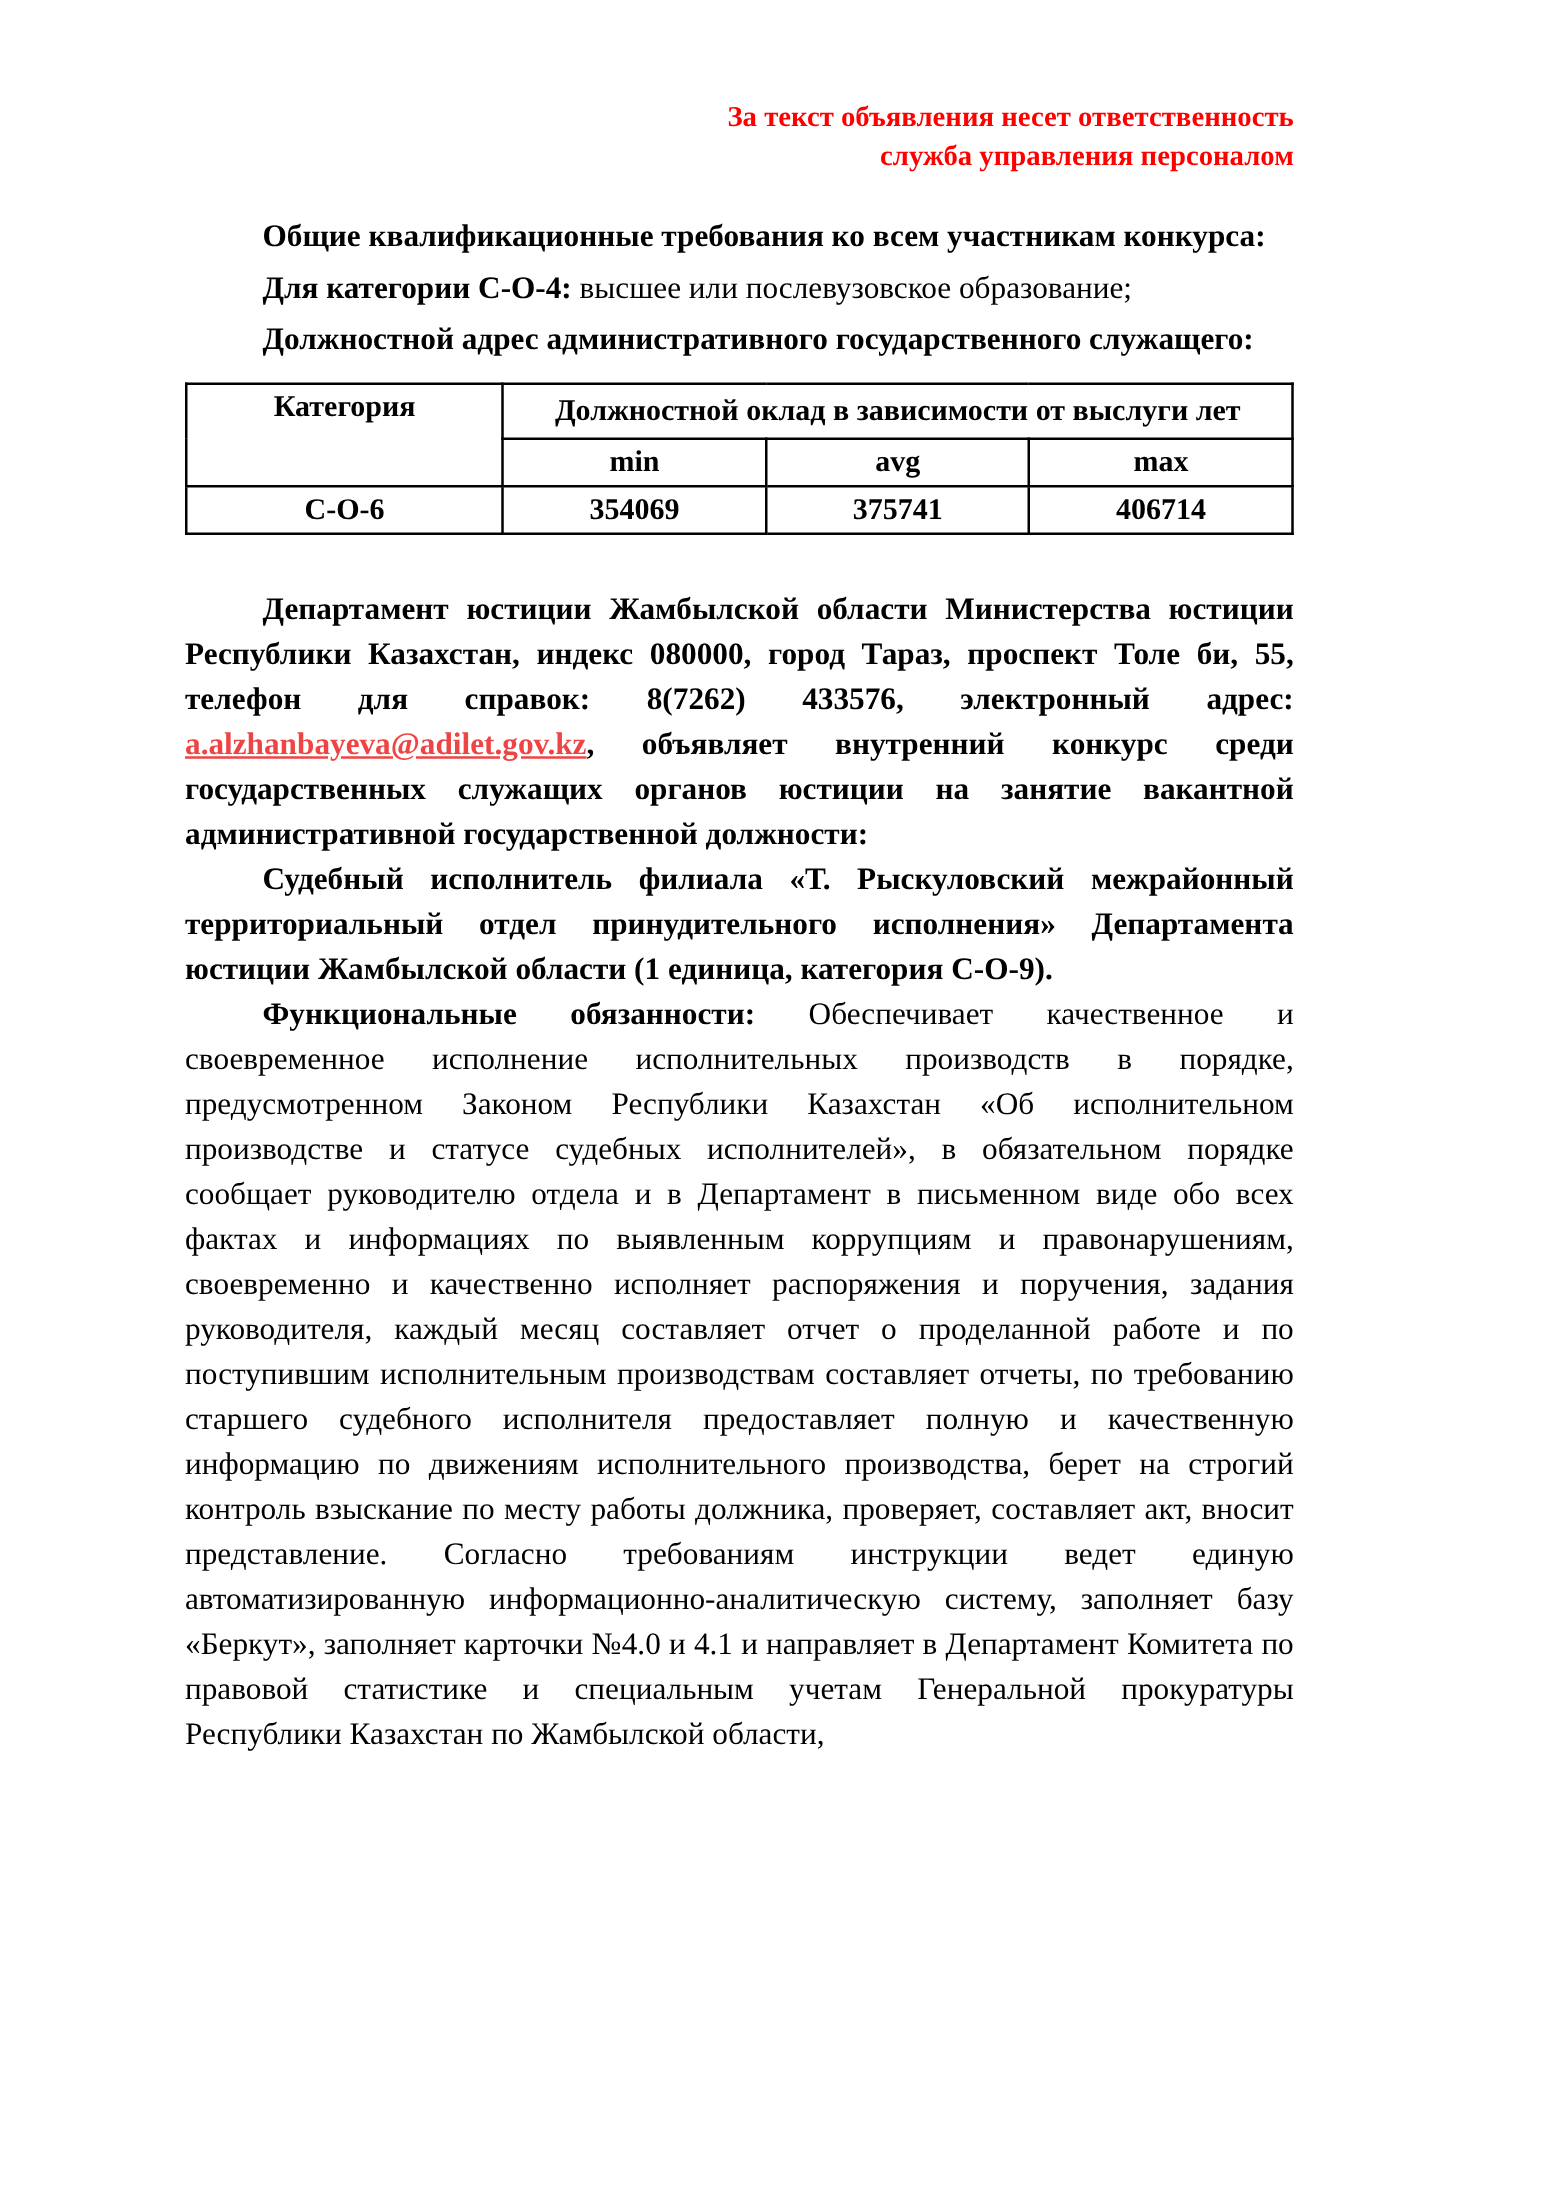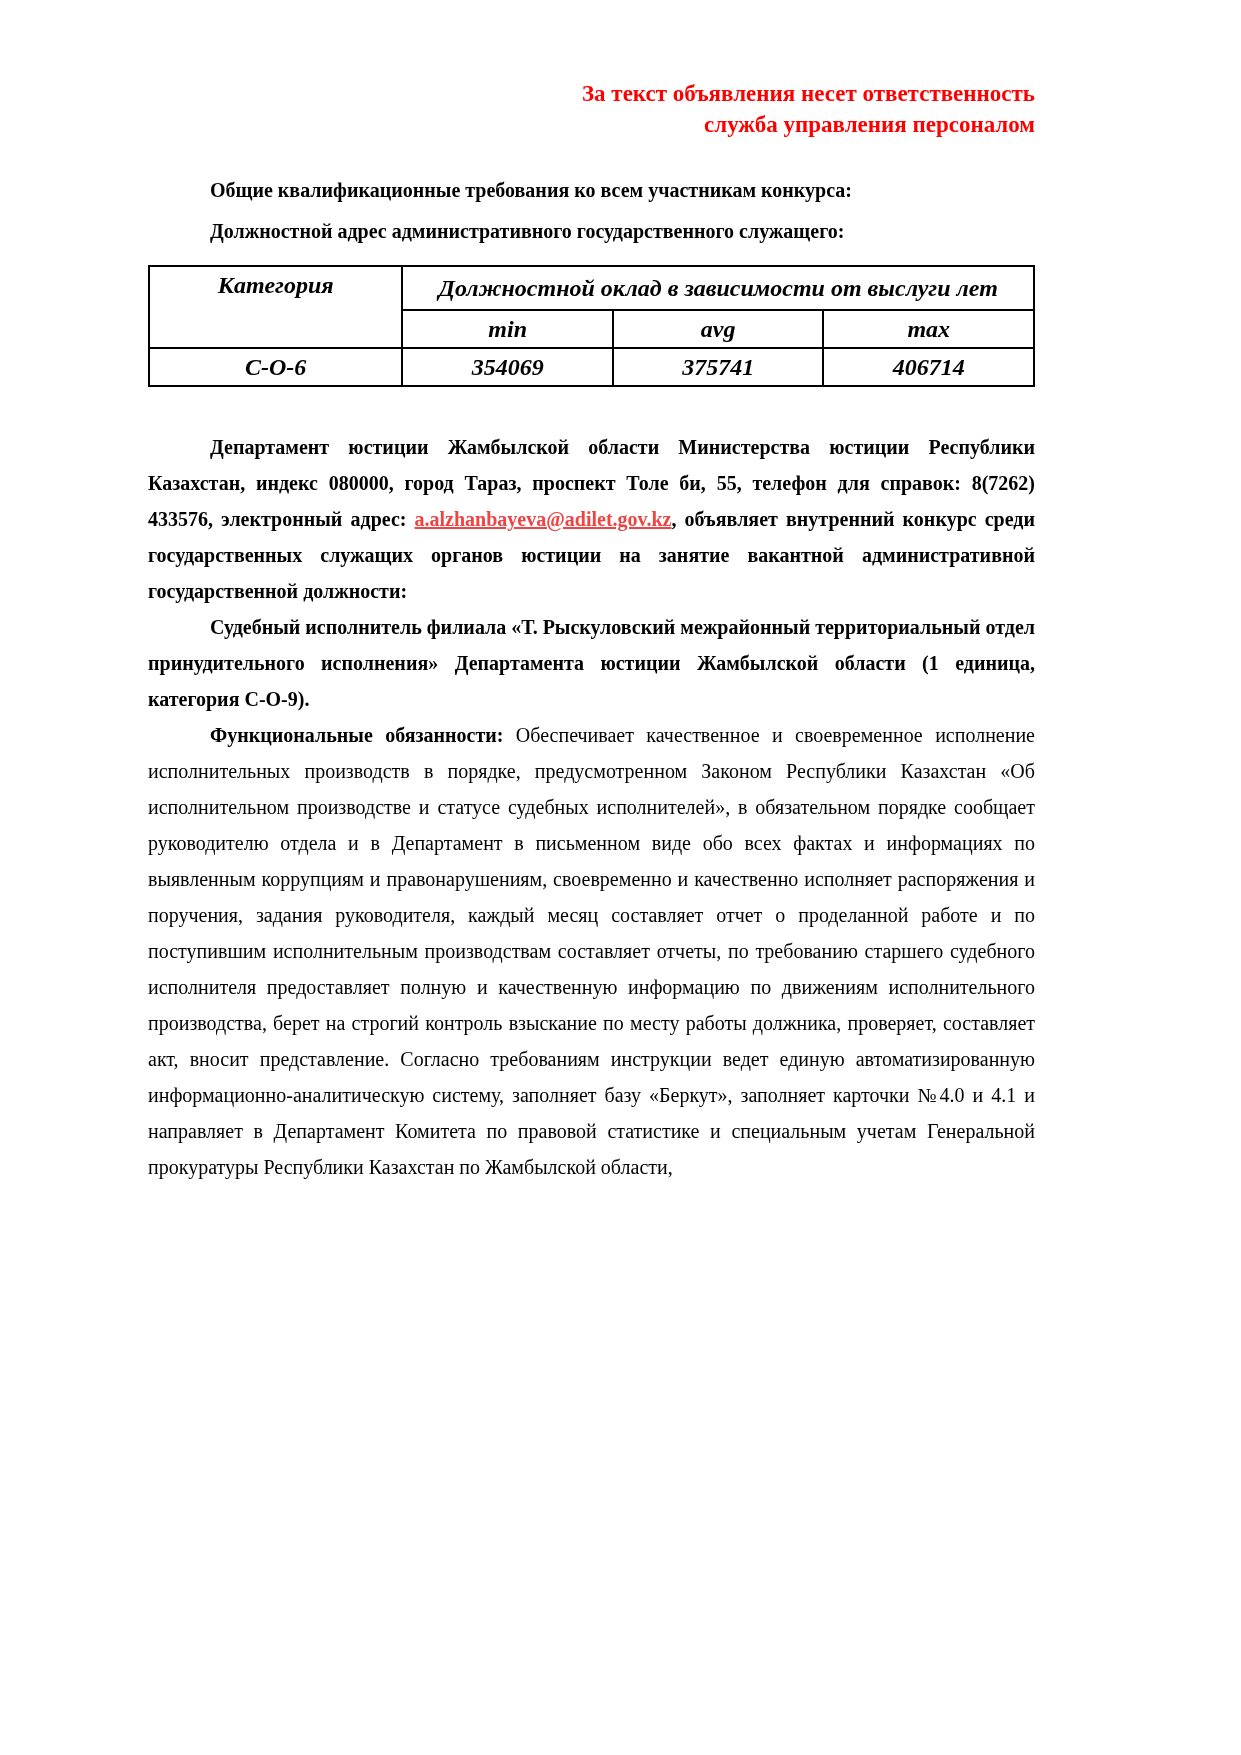--- a/index.html
+++ b/index.html
@@ -30,39 +30,38 @@
     margin: 0 0 32px 0;
   }
   .doc-title {
     font-weight: bold;
     font-size: 25px;
     line-height: 35px;
     text-align: center;
     margin: 0 0 38px 0;
   }
   .para {
-    font-size: 20px;
+    font-size: 25px;
     line-height: 36px;
     text-align: justify;
     text-indent: 62px;
     margin: 0;
   }
   .para.gap-sm { margin-top: 5px; }
   .bold { font-weight: bold; }
   .email-link {
     font-weight: bold;
     text-decoration: underline;
     color: #ef4444;
   }
   table.salary {
     border-collapse: collapse;
     width: 100%;
     margin: 16px 0 42px 0;
     table-layout: fixed;
-    font-style: italic;
   }
   table.salary th, table.salary td {
     border: 2px solid #000000;
     font-weight: bold;
     font-size: 24px;
     line-height: 30px;
     text-align: center;
     padding: 3px 4px;
     overflow: hidden;
   }
@@ -78,20 +77,21 @@
 <div class="page">
 
   <div class="red-note">
     <span>За текст объявления несет ответственность</span><br>
     <span>служба управления персоналом</span>
   </div>
 
 
   <p class="para bold">Общие квалификационные требования ко всем участникам конкурса:</p>
 
+  <p class="para gap-sm"><span class="bold">Для категории С-О-4:</span><span> высшее или послевузовское образование;</span></p>
 
 
   <p class="para gap-sm bold">Должностной адрес административного государственного служащего:</p>
 
   <table class="salary">
     <tbody>
         <tr class="head-row">
       <th class="cat-col" rowspan="2">Категория</th>
       <th colspan="3">Должностной оклад в зависимости от выслуги лет</th>
     </tr>

